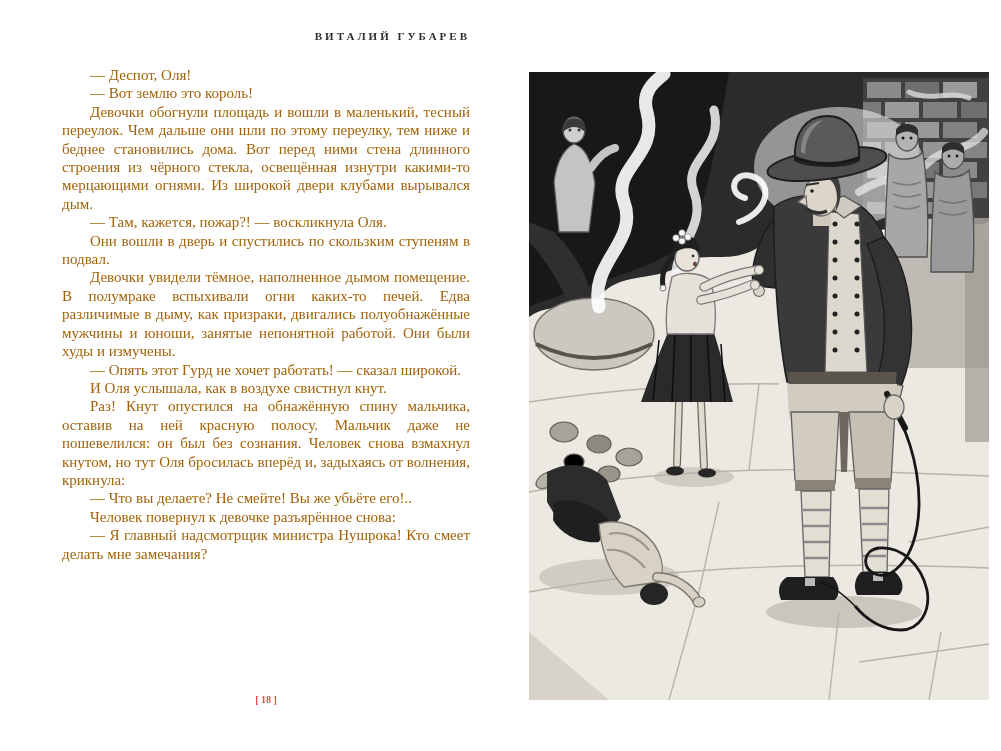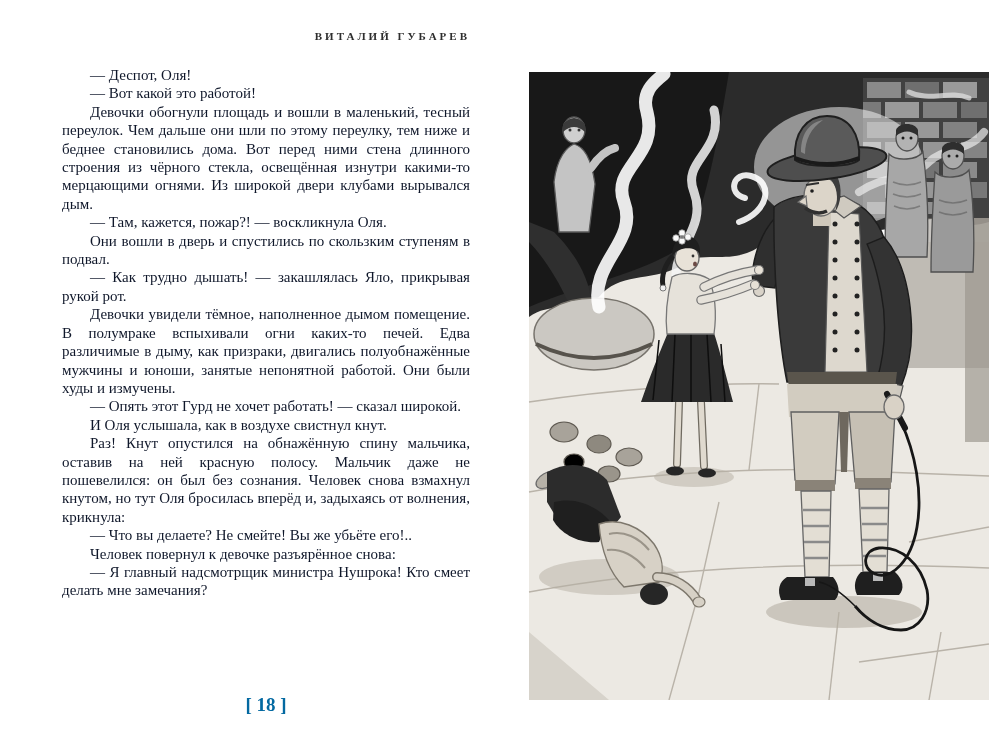--- a/index.html
+++ b/index.html
@@ -6,46 +6,45 @@
   body{
     width:1001px;height:751px;background:#ffffff;position:relative;overflow:hidden;
     font-family:"Liberation Serif", serif;color:#1a1a1a;
   }
   .running-header{
     position:absolute;left:62px;top:30px;width:408px;text-align:right;
     font-size:11px;font-weight:bold;letter-spacing:3px;color:#2e2e2e;
   }
   .text-block{
     position:absolute;left:62px;top:66px;width:408px;
-    font-size:15px;line-height:18.4px;text-align:justify;color:#0f172a;
+    font-size:15px;line-height:18.4px;text-align:justify;color:#a16207;
   }
   .text-block p{margin:0;text-indent:28px;}
   .page-number{
     position:absolute;left:62px;top:694px;width:408px;text-align:center;
-    font-size:19px;font-weight:bold;color:#0369a1;
+    font-size:10px;font-weight:bold;color:#ef4444;
   }
   .illustration-wrap{
     position:absolute;left:528px;top:72px;width:462px;height:628px;
   }
   .illustration-wrap svg{display:block;width:100%;height:100%;}
 </style>
 </head>
 <body>
 
 <div>
 
   <div class="running-header">ВИТАЛИЙ ГУБАРЕВ</div>
 
   <div class="text-block">
     <p>— Деспот, Оля!</p>
-    <p>— Вот какой это работой!</p>
+    <p>— Вот землю это король!</p>
     <p>Девочки обогнули площадь и вошли в маленький, тесный переулок. Чем дальше они шли по этому переулку, тем ниже и беднее становились дома. Вот перед ними стена длинного строения из чёрного стекла, освещённая изнутри какими-то мерцающими огнями. Из широкой двери клубами вырывался дым.</p>
     <p>— Там, кажется, пожар?! — воскликнула Оля.</p>
     <p>Они вошли в дверь и спустились по скользким ступеням в подвал.</p>
-    <p>— Как трудно дышать! — закашлялась Яло, прикрывая рукой рот.</p>
     <p>Девочки увидели тёмное, наполненное дымом помещение. В полумраке вспыхивали огни каких-то печей. Едва различимые в дыму, как призраки, двигались полуобнажённые мужчины и юноши, занятые непонятной работой. Они были худы и измучены.</p>
     <p>— Опять этот Гурд не хочет работать! — сказал широкой.</p>
     <p>И Оля услышала, как в воздухе свистнул кнут.</p>
     <p>Раз! Кнут опустился на обнажённую спину мальчика, оставив на ней красную полосу. Мальчик даже не пошевелился: он был без сознания. Человек снова взмахнул кнутом, но тут Оля бросилась вперёд и, задыхаясь от волнения, крикнула:</p>
     <p>— Что вы делаете? Не смейте! Вы же убьёте его!..</p>
     <p>Человек повернул к девочке разъярённое снова:</p>
     <p>— Я главный надсмотрщик министра Нушрока! Кто смеет делать мне замечания?</p>
   </div>
 
   <div class="page-number">[ 18 ]</div>

